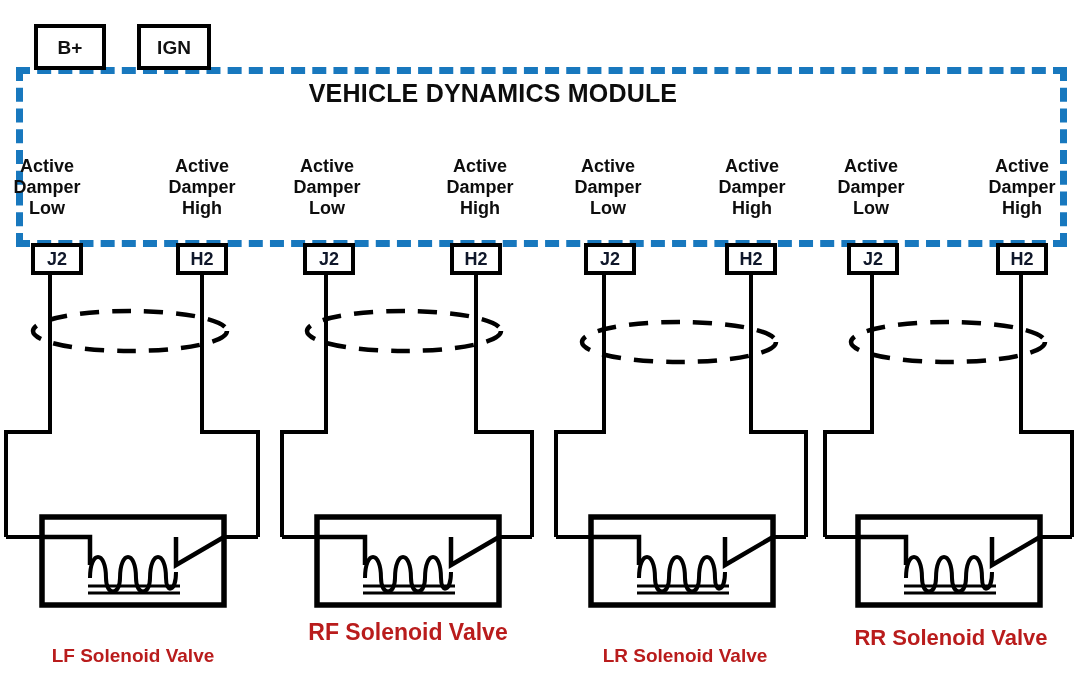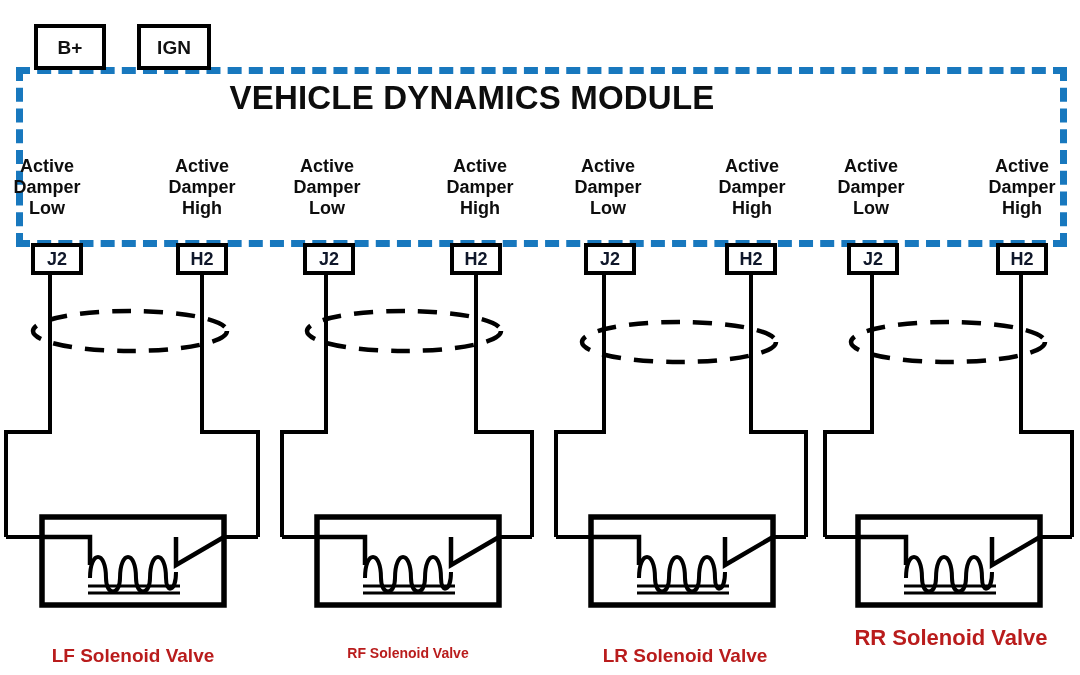--- a/index.html
+++ b/index.html
@@ -104,21 +104,21 @@
   <div class="term-box" id="box-bplus" style="left:34px; top:24px; width:72px; height:46px; font-size:19px;">
     <span class="lbl">B+</span>
   </div>
 
   <div class="term-box" id="box-ign" style="left:137px; top:24px; width:74px; height:46px; font-size:19px;">
     <span class="lbl">IGN</span>
   </div>
 
   <div id="module-border" style="left:16px; top:67px; width:1051px; height:180px;"></div>
 
-  <div id="module-title" style="left:0px; top:79px; width:944px; font-size:33px;">VEHICLE DYNAMICS MODULE</div>
+  <div id="module-title" style="left:0px; top:79px; width:944px; font-size:25px;padding-left:21px;">VEHICLE DYNAMICS MODULE</div>
 
   <div class="pin-label" style="left:-8px; top:156px; width:110px; font-size:18px;">
     <span>Active</span>
     <span>Damper</span>
     <span>Low</span>
   </div>
   <div class="pin-label" style="left:147px; top:156px; width:110px; font-size:18px;">
     <span>Active</span>
     <span>Damper</span>
     <span>High</span>
@@ -240,17 +240,17 @@
       <path d="M 906 578 C 906 550, 922 550, 922 578 C 922 596, 936 596, 936 578
                C 936 550, 952 550, 952 578 C 952 596, 966 596, 966 578
                C 966 550, 982 550, 982 578 C 982 594, 992 592, 992 572" fill="none" stroke="#000" stroke-width="4"></path>
       <line x1="904" y1="586" x2="996" y2="586" stroke="#000" stroke-width="3"></line>
       <line x1="904" y1="593" x2="996" y2="593" stroke="#000" stroke-width="3"></line>
     </g>
 
   </svg>
 
   <div class="valve-caption" style="left:33px; top:645px; width:200px; font-size:19px;">LF Solenoid Valve</div>
-  <div class="valve-caption" style="left:308px; top:645px; width:200px; font-size:14px;">RF Solenoid Valve</div>
+  <div class="valve-caption" style="left:308px; top:619px; width:200px; font-size:23px;">RF Solenoid Valve</div>
   <div class="valve-caption" style="left:585px; top:645px; width:200px; font-size:19px;">LR Solenoid Valve</div>
   <div class="valve-caption" style="left:851px; top:625px; width:200px; font-size:22px;">RR Solenoid Valve</div>
 
 </div>
 
 </body></html>

